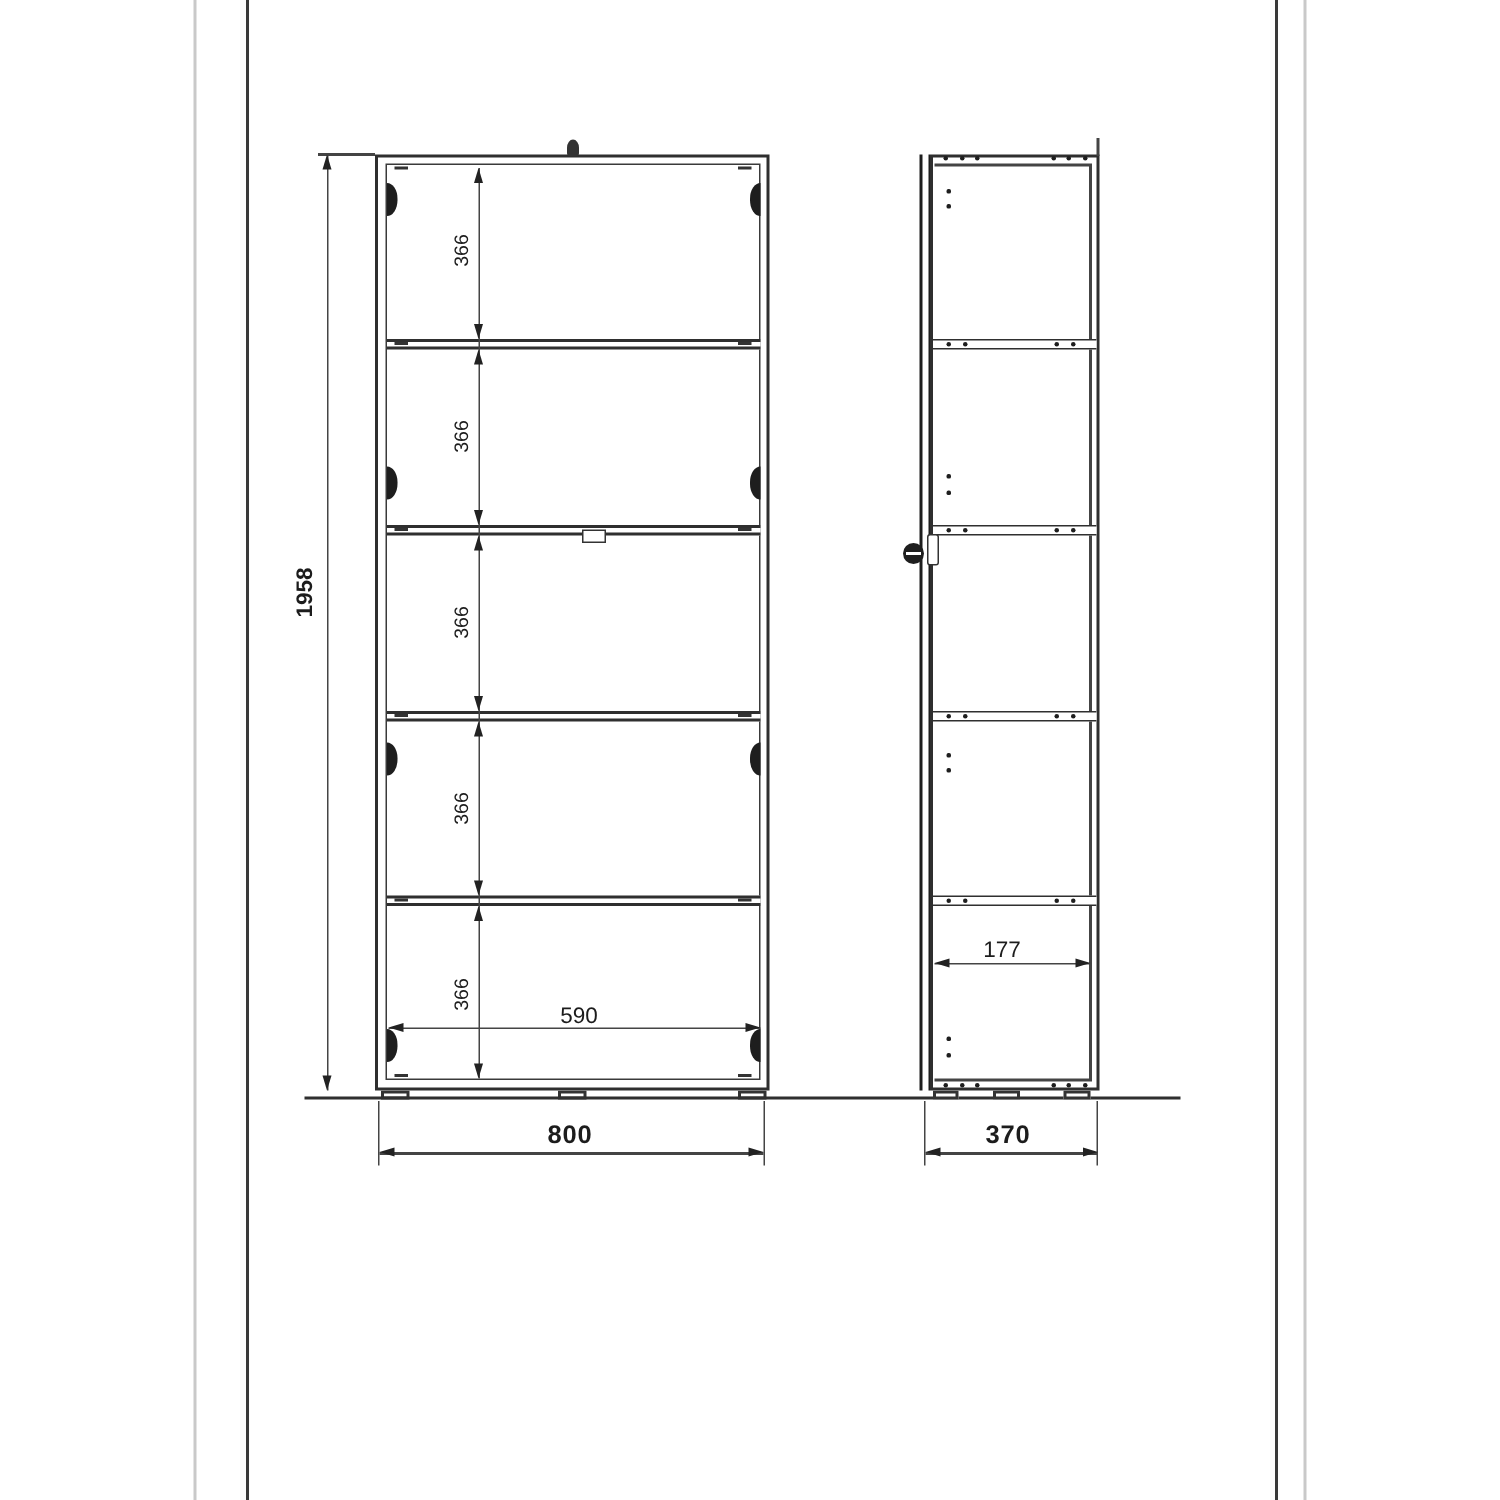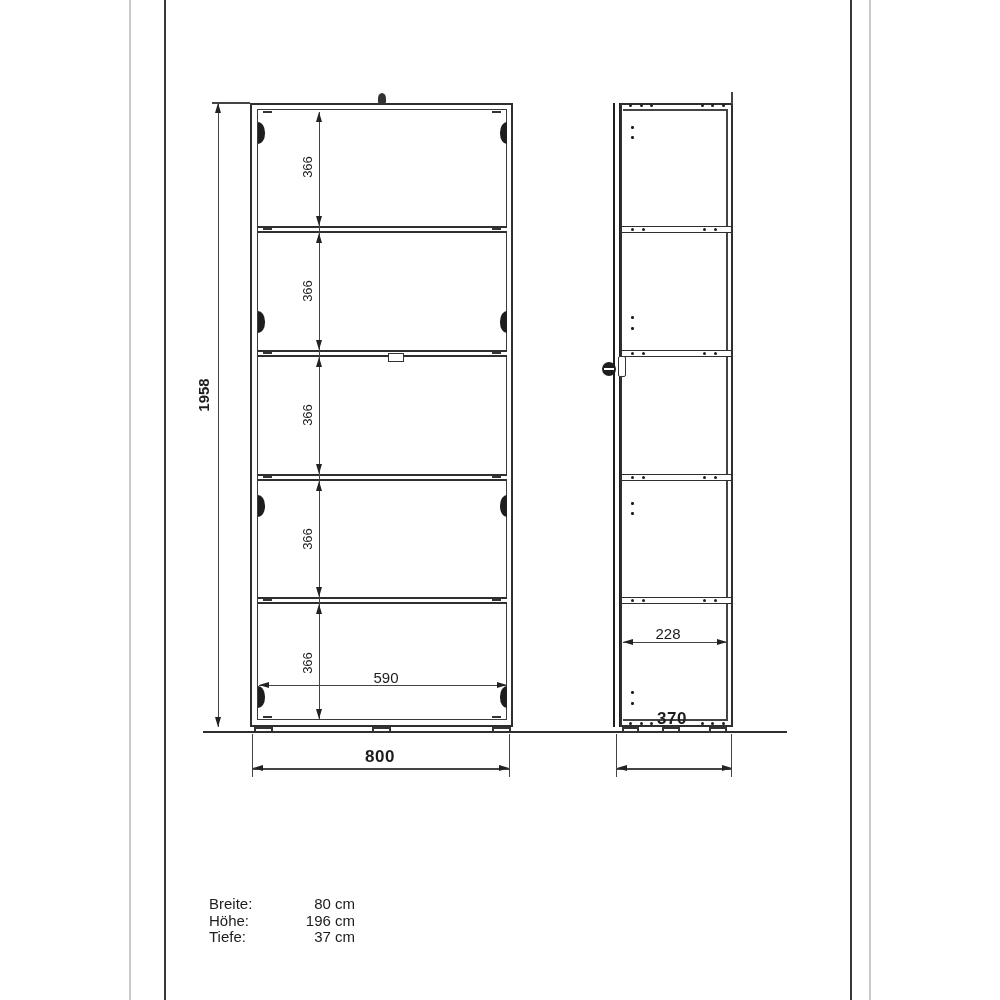--- a/index.html
+++ b/index.html
@@ -185,40 +185,26 @@
 
     <div class="foot" style="left:622px;top:727px;width:17px;"></div>
     <div class="foot" style="left:662px;top:727px;width:18px;"></div>
     <div class="foot" style="left:709px;top:727px;width:18px;"></div>
   </div>
 
   <div>
     <div class="ln thin" style="left:623px;top:642px;width:104px;height:1px;"></div>
     <div class="arr al" style="left:623px;top:639px;"></div>
     <div class="arr ar" style="left:717px;top:639px;"></div>
-    <div class="dim" style="left:648px;top:625px;width:40px;">228</div>
+    <div class="dim" style="left:648px;top:625px;width:40px;">177</div>
   </div>
 
   <div>
     <div class="ln thin" style="left:616px;top:734px;width:1px;height:43px;"></div>
     <div class="ln thin" style="left:731px;top:734px;width:1px;height:43px;"></div>
     <div class="ln thin" style="left:617px;top:768px;width:115px;height:1.5px;"></div>
     <div class="arr al" style="left:617px;top:765px;"></div>
     <div class="arr ar" style="left:722px;top:765px;"></div>
-    <div class="dim big" style="left:647px;top:709px;width:50px;">370</div>
-  </div>
-
-  <div class="specs">
-    <div class="row">
-      <span class="lab">Breite:</span>
-      <span class="val">80 cm</span>
-    </div>
-    <div class="row">
-      <span class="lab">Höhe:</span>
-      <span class="val">196 cm</span>
-    </div>
-    <div class="row">
-      <span class="lab">Tiefe:</span>
-      <span class="val">37 cm</span>
-    </div>
-  </div>
+    <div class="dim big" style="left:647px;top:747px;width:50px;">370</div>
+  </div>
+
 
 </div>
 
 </body></html>

